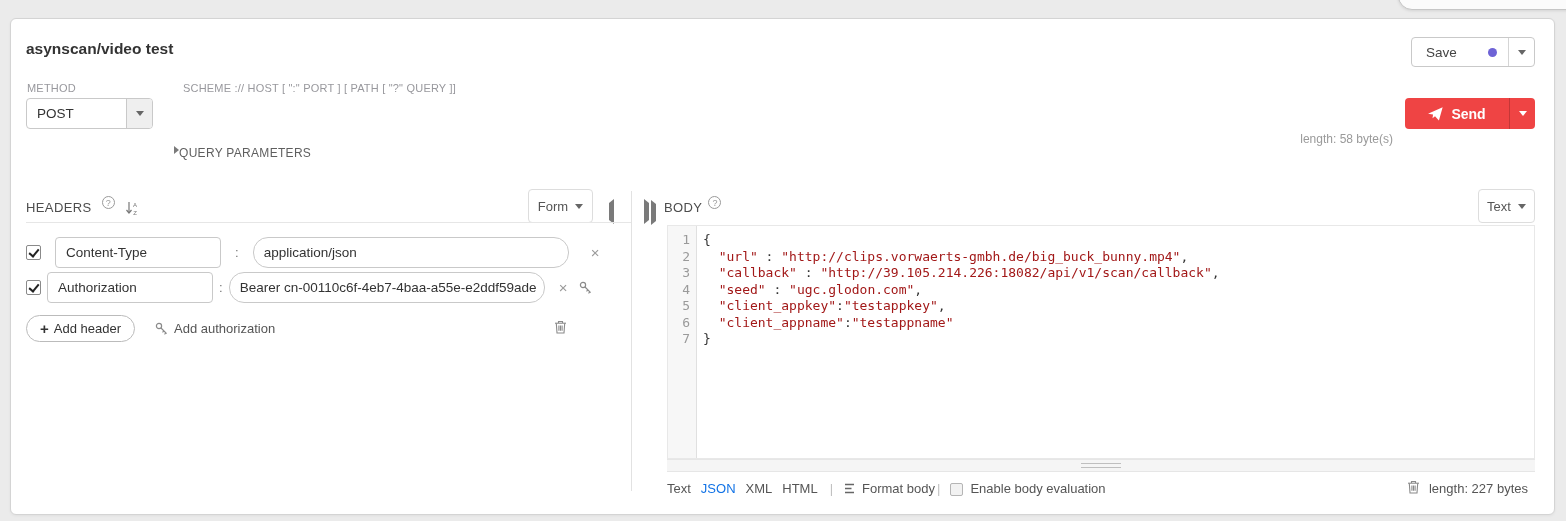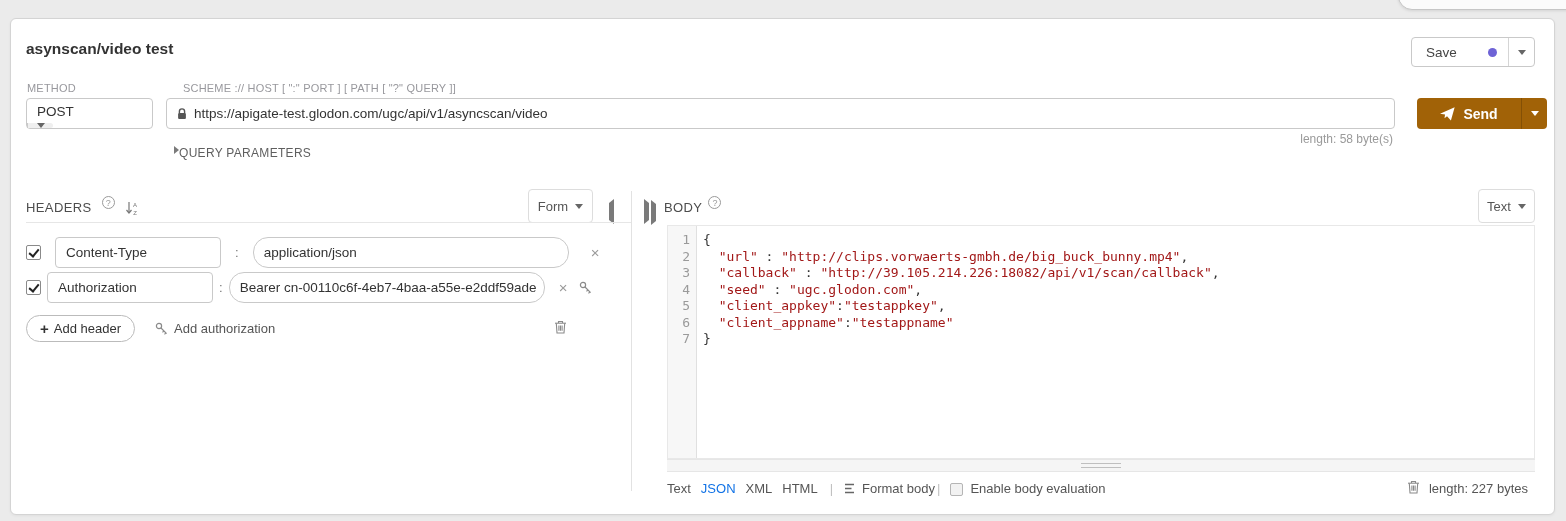--- a/index.html
+++ b/index.html
@@ -38,21 +38,21 @@
   }
   .caret-down { width:0; height:0; border-left:4px solid transparent; border-right:4px solid transparent; border-top:5px solid #666; }
   
   .field-label { position:absolute; top:63px; font-size:11px; color:#98989d; letter-spacing:.2px; }
   .lbl-method { left:16px; }
   .lbl-scheme { left:172px; }
   
   .method-select {
     position:absolute; left:15px; top:79px; width:127px; height:31px;
     background:#fff; border:1px solid #c9c9c9; border-radius:4px;
-    display:flex; cursor:pointer;flex-direction:column;
+    display:flex; cursor:pointer;
   }
   .method-value { flex:1; display:flex; align-items:center; padding-left:10px; font-size:13.5px; color:#333; }
   .method-caret-zone {
     width:26px; border-left:1px solid #c9c9c9; background:#efefef;
     border-radius:0 3px 3px 0; display:flex; align-items:center; justify-content:center;
   }
   .url-input {
     position:absolute; left:155px; top:79px; width:1229px; height:31px;
     background:#fff; border:1px solid #c9c9c9; border-radius:4px;
     display:flex; align-items:center; padding-left:10px; cursor:text;
@@ -176,29 +176,22 @@
   <div class="field-label lbl-method">METHOD</div>
   <div class="field-label lbl-scheme">SCHEME :// HOST [ ":" PORT ] [ PATH [ "?" QUERY ]]</div>
 
   <div class="method-select">
     <span class="method-value">POST</span>
     <span class="method-caret-zone">
         <span class="caret-down"></span>
       </span>
   </div>
 
-  <div class="url-input">
-    <svg width="10" height="12" viewBox="0 0 10 12">
-        <path d="M2.4 5 V3.5 a2.6 2.6 0 0 1 5.2 0 V5" fill="none" stroke="#555" stroke-width="1.4"></path>
-        <rect x="1.1" y="5" width="7.8" height="6" rx="1" fill="#555"></rect>
-      </svg>
-    <span class="url-text">https://apigate-test.glodon.com/ugc/api/v1/asyncscan/video</span>
-  </div>
-
-  <div class="send-btn" id="send-btn" style="background: #a16207; margin-left: 12px;">
+
+  <div class="send-btn" id="send-btn" style="background: #ef4444;">
     <span class="send-main">
       <svg width="15" height="14" viewBox="0 0 22 20">
           <path d="M0 9.5 L21.5 0 L16 19.5 L10.3 13.2 L6.6 16.3 L7.4 10.9 Z" fill="#fff"></path>
         </svg>
       <span>Send</span>
     </span>
     <span class="send-caret-zone">
         <span class="caret-down white"></span>
       </span>
   </div>

